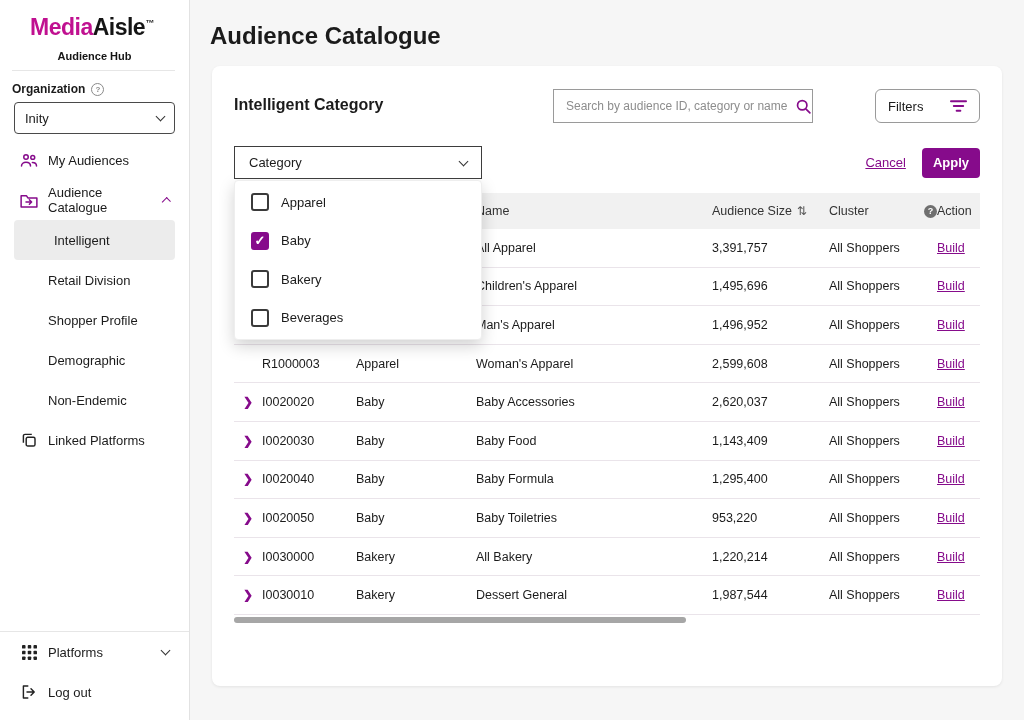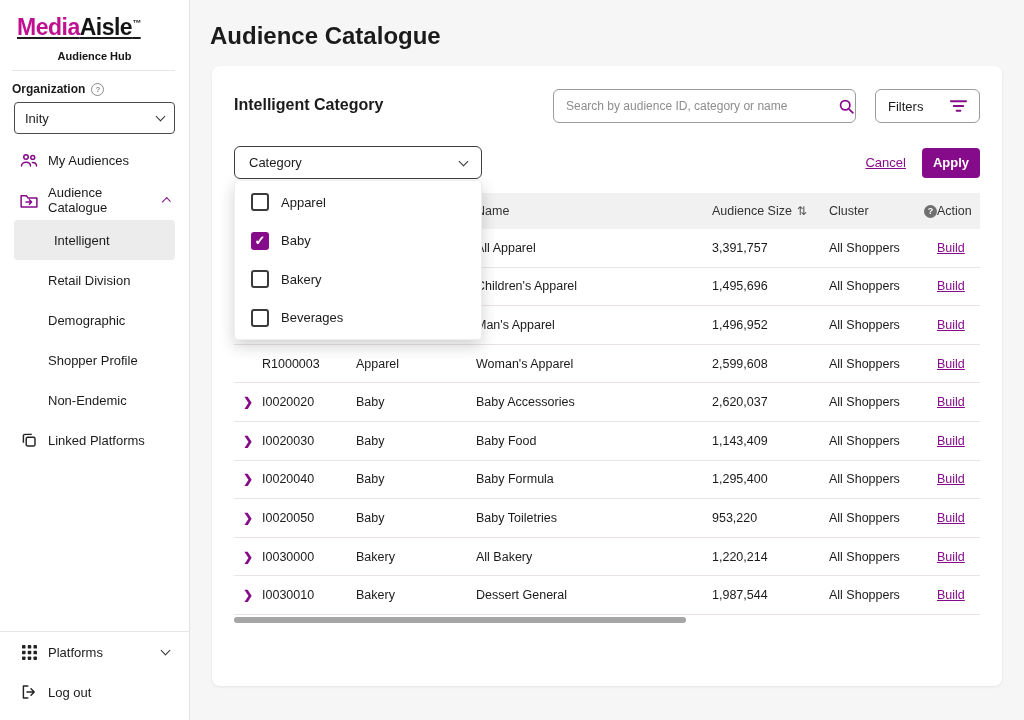--- a/index.html
+++ b/index.html
@@ -3,21 +3,21 @@
 <meta charset="utf-8">
 <style>
   * { margin:0; padding:0; box-sizing:border-box; }
   html,body { background:#e9e9e9; }
   body { font-family:"Liberation Sans", sans-serif; color:#1b1b1b; }
   .app { position:relative; width:1024px; height:720px; background:#F6F6F6; overflow:hidden; margin:0 auto; }
 
   
   .sidebar { position:absolute; left:0; top:0; width:190px; height:720px; background:#fff; border-right:1px solid #E2E2E2; }
   .logo { position:absolute; top:14px; left:0; width:100%; }
-  .logo-title { padding-left:17px; font-size:23px; font-weight:bold; letter-spacing:-0.5px;text-decoration:underline; }
+  .logo-title { padding-left:30px; font-size:23px; font-weight:bold; letter-spacing:-0.5px; }
   .logo-title .media { color:var(--brand,#C01090); }
   .logo-title .aisle { color:#151515; }
   .logo-title sup { font-size:9px; font-weight:bold; }
   .logo-sub { text-align:center; font-size:11px; font-weight:bold; margin-top:9px; color:#151515; }
   .sidebar-divider { position:absolute; left:12px; right:14px; top:70px; border-top:1px solid #E6E6E6; }
   .org-label-row { position:absolute; top:82px; left:12px; display:flex; align-items:center; gap:6px; font-size:12px; font-weight:bold; }
   .help-outline { width:13px; height:13px; border:1.5px solid #8a8a8a; border-radius:50%; color:#8a8a8a; font-size:8px; font-weight:bold; display:flex; align-items:center; justify-content:center; }
   .org-select { position:absolute; top:102px; left:14px; right:14px; height:32px; border:1px solid #4a4a4a; border-radius:4px; background:#fff; display:flex; align-items:center; justify-content:space-between; padding:0 10px; font-size:13px; cursor:pointer; }
   .chev { width:7px; height:7px; border-right:1.8px solid #333; border-bottom:1.8px solid #333; transform:rotate(45deg); margin-top:-3px; }
   .chev.up { transform:rotate(-135deg); margin-top:3px; border-color:var(--primary,#860B8B); }
@@ -26,25 +26,25 @@
   .nav-item .right { margin-left:auto; }
   .subitem { height:40px; display:flex; align-items:center; font-size:13px; cursor:pointer; padding-left:34px; margin:0 14px; border-radius:4px; }
   .subitem.selected { background:#ECECEC;padding-left:40px; }
   .sidebar-bottom { position:absolute; top:631px; left:0; width:100%; border-top:1px solid #E6E6E6; }
   .icon { display:flex; align-items:center; justify-content:center; width:18px; }
 
   
   .main-title { position:absolute; left:210px; top:22px; font-size:24px; font-weight:bold; color:#1b1b1b; }
   .card { position:absolute; left:212px; top:66px; width:790px; height:620px; background:#fff; border-radius:8px; box-shadow:0 1px 3px rgba(0,0,0,0.08); }
   .panel-title { position:absolute; left:22px; top:30px; font-size:16px; font-weight:bold; }
-  .search-box { position:absolute; left:341px; top:23px; width:303px; height:34px; border:1px solid #9a9a9a; border-radius:6px; background:#fff; display:flex; align-items:center; padding:0 0 0 12px; }
+  .search-box { position:absolute; left:341px; top:23px; width:260px; height:34px; border:1px solid #9a9a9a; border-radius:0; background:#fff; display:flex; align-items:center; padding:0 0 0 12px; }
   .search-box input { flex:1; border:none; outline:none; font-size:12px; color:#333; font-family:"Liberation Sans", sans-serif; background:transparent; }
   .search-box input::placeholder { color:#8d8d8d; }
   .filters-btn { position:absolute; left:663px; top:23px; width:105px; height:34px; border:1px solid #9a9a9a; border-radius:6px; background:#fff; display:flex; align-items:center; justify-content:space-between; padding:0 12px; font-size:13px; cursor:pointer; }
-  .category-select { position:absolute; left:22px; top:80px; width:248px; height:33px; border:1.5px solid #3d3d3d; border-radius:6px; background:#fff; display:flex; align-items:center; justify-content:space-between; padding:0 14px; font-size:13px; cursor:pointer; z-index:21; }
+  .category-select { position:absolute; left:22px; top:80px; width:248px; height:33px; border:1.5px solid #3d3d3d; border-radius:0; background:#fff; display:flex; align-items:center; justify-content:space-between; padding:0 14px; font-size:13px; cursor:pointer; z-index:21; }
   .controls-right { position:absolute; right:22px; top:80px; height:33px; display:flex; align-items:center; gap:16px; }
   .cancel-link { font-size:13px; color:var(--primary,#860B8B); text-decoration:underline; cursor:pointer; }
   .apply-btn { height:30px; padding:0 11px; background:var(--primary,#860B8B); color:#fff; border:none; border-radius:4px; font-size:13px; font-weight:bold; cursor:pointer; font-family:"Liberation Sans", sans-serif; }
 
   .dropdown-panel { position:absolute; left:22px; top:114px; width:248px; background:#fff; border:1px solid #eee; border-radius:4px; box-shadow:0 6px 16px rgba(0,0,0,0.18); z-index:20; padding:2px 0; }
   .option { height:38.5px; display:flex; align-items:center; gap:12px; padding-left:16px; font-size:13px; cursor:pointer; }
   .checkbox { width:18px; height:18px; border:2px solid #3a3a3a; border-radius:3px; background:#fff; display:flex; align-items:center; justify-content:center; flex:0 0 18px; }
   .checkbox .check { display:none; color:#fff; font-size:13px; font-weight:bold; line-height:1; }
   .checkbox.checked { background:var(--primary,#860B8B); border-color:var(--primary,#860B8B); }
   .checkbox.checked .check { display:block; }
@@ -112,23 +112,23 @@
             </svg>
         </span>
         <span>Audience Catalogue</span>
         <span class="chev up right"></span>
       </div>
       <div id="catalogue-children">
   <div class="subitem selected">Intelligent</div>
 
   <div class="subitem">Retail Division</div>
 
+  <div class="subitem">Shopper Profile</div>
+
   <div class="subitem">Demographic</div>
-
-  <div class="subitem">Shopper Profile</div>
 
   <div class="subitem">Non-Endemic</div>
 </div>
       <div class="nav-item">
         <span class="icon">
           <svg width="16" height="16" viewBox="0 0 20 20" fill="none" stroke="#222" stroke-width="1.8" stroke-linejoin="round">
               <rect x="6.5" y="6.5" width="11" height="11" rx="2"></rect>
               <path d="M13.5 3H5a2 2 0 0 0-2 2v8.5"></path>
             </svg>
         </span>

